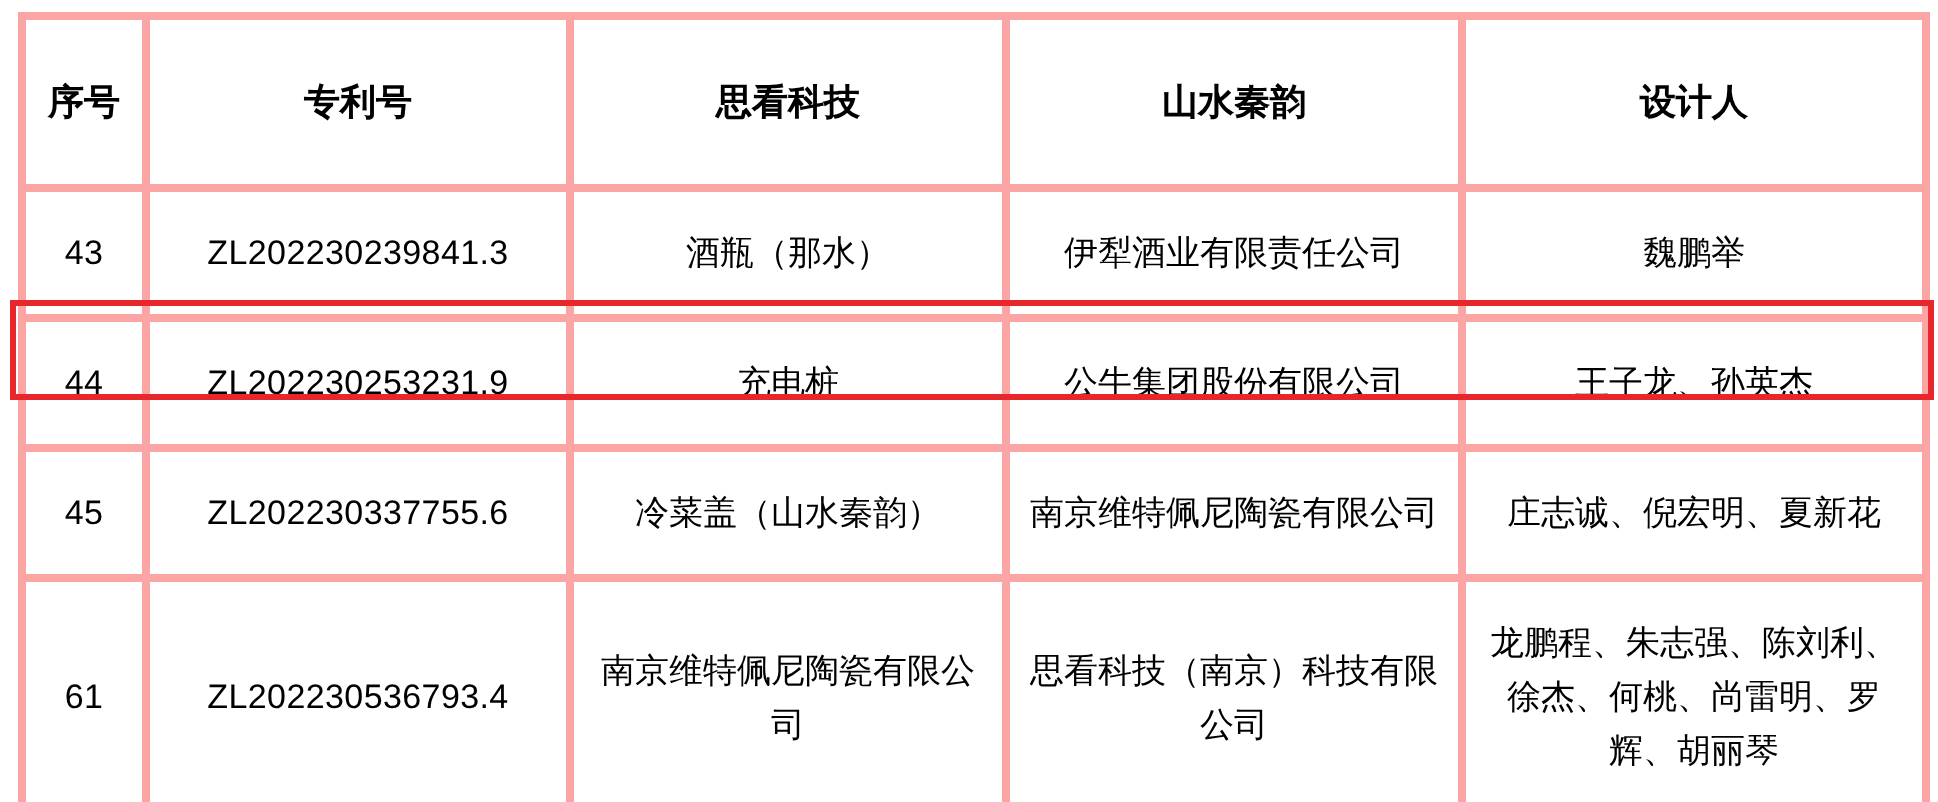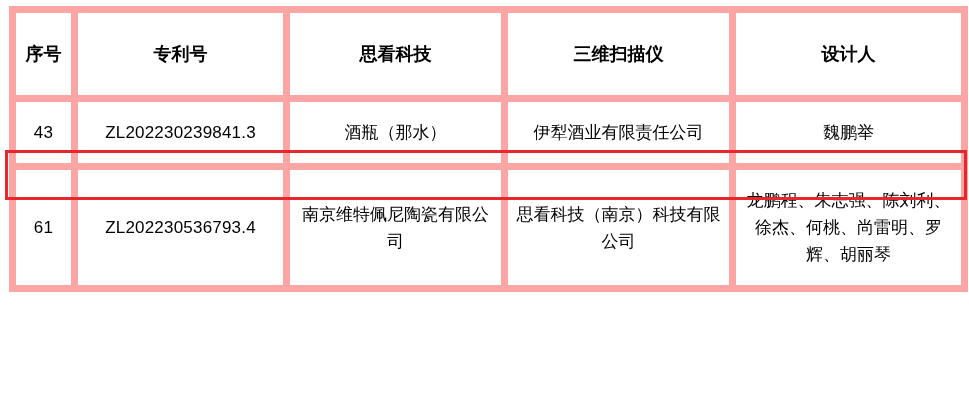--- a/index.html
+++ b/index.html
@@ -27,21 +27,21 @@
     margin: 6px 0 0 9px;
   }
   table.patent-table col.c0 { width: 62px; }
   table.patent-table col.c1 { width: 212px; }
   table.patent-table col.c2 { width: 218px; }
   table.patent-table col.c3 { width: 228px; }
   table.patent-table col.c4 { width: 232px; }
 
   table.patent-table th,
   table.patent-table td {
-    border: 7px solid #fca5a5;
+    border: 4px solid #fca5a5;
     text-align: center;
     vertical-align: middle;
     font-size: 17px;
     line-height: 27px;
     padding: 17px 6px;
     word-break: break-all;
   }
   table.patent-table th {
     font-weight: bold;
     height: 48px;
@@ -77,31 +77,45 @@
         <col class="c1">
         <col class="c2">
         <col class="c3">
         <col class="c4">
     </colgroup>
     <thead>
       <tr>
         <th>序号</th>
         <th>专利号</th>
         <th>思看科技</th>
-        <th>三维扫描仪</th>
+        <th>山水秦韵</th>
         <th>设计人</th>
       </tr>
     </thead>
     <tbody>
       <tr>
         <td class="num">43</td>
         <td class="pid">ZL202230239841.3</td>
         <td class="name">酒瓶（那水）</td>
         <td class="owner">伊犁酒业有限责任公司</td>
         <td class="designer">魏鹏举</td>
+      </tr>
+      <tr>
+        <td class="num">44</td>
+        <td class="pid">ZL202230253231.9</td>
+        <td class="name">充电桩</td>
+        <td class="owner">公牛集团股份有限公司</td>
+        <td class="designer">王子龙、孙英杰</td>
+      </tr>
+      <tr class="highlight" id="row-highlight">
+        <td class="num">45</td>
+        <td class="pid">ZL202230337755.6</td>
+        <td class="name">冷菜盖（山水秦韵）</td>
+        <td class="owner">南京维特佩尼陶瓷有限公司</td>
+        <td class="designer">庄志诚、倪宏明、夏新花</td>
       </tr>
       <tr>
         <td class="num">61</td>
         <td class="pid">ZL202230536793.4</td>
         <td class="name">南京维特佩尼陶瓷有限公司</td>
         <td class="owner">思看科技（南京）科技有限公司</td>
         <td class="designer">龙鹏程、朱志强、陈刘利、徐杰、何桃、尚雷明、罗辉、胡丽琴</td>
       </tr>
     </tbody>
   </table>

